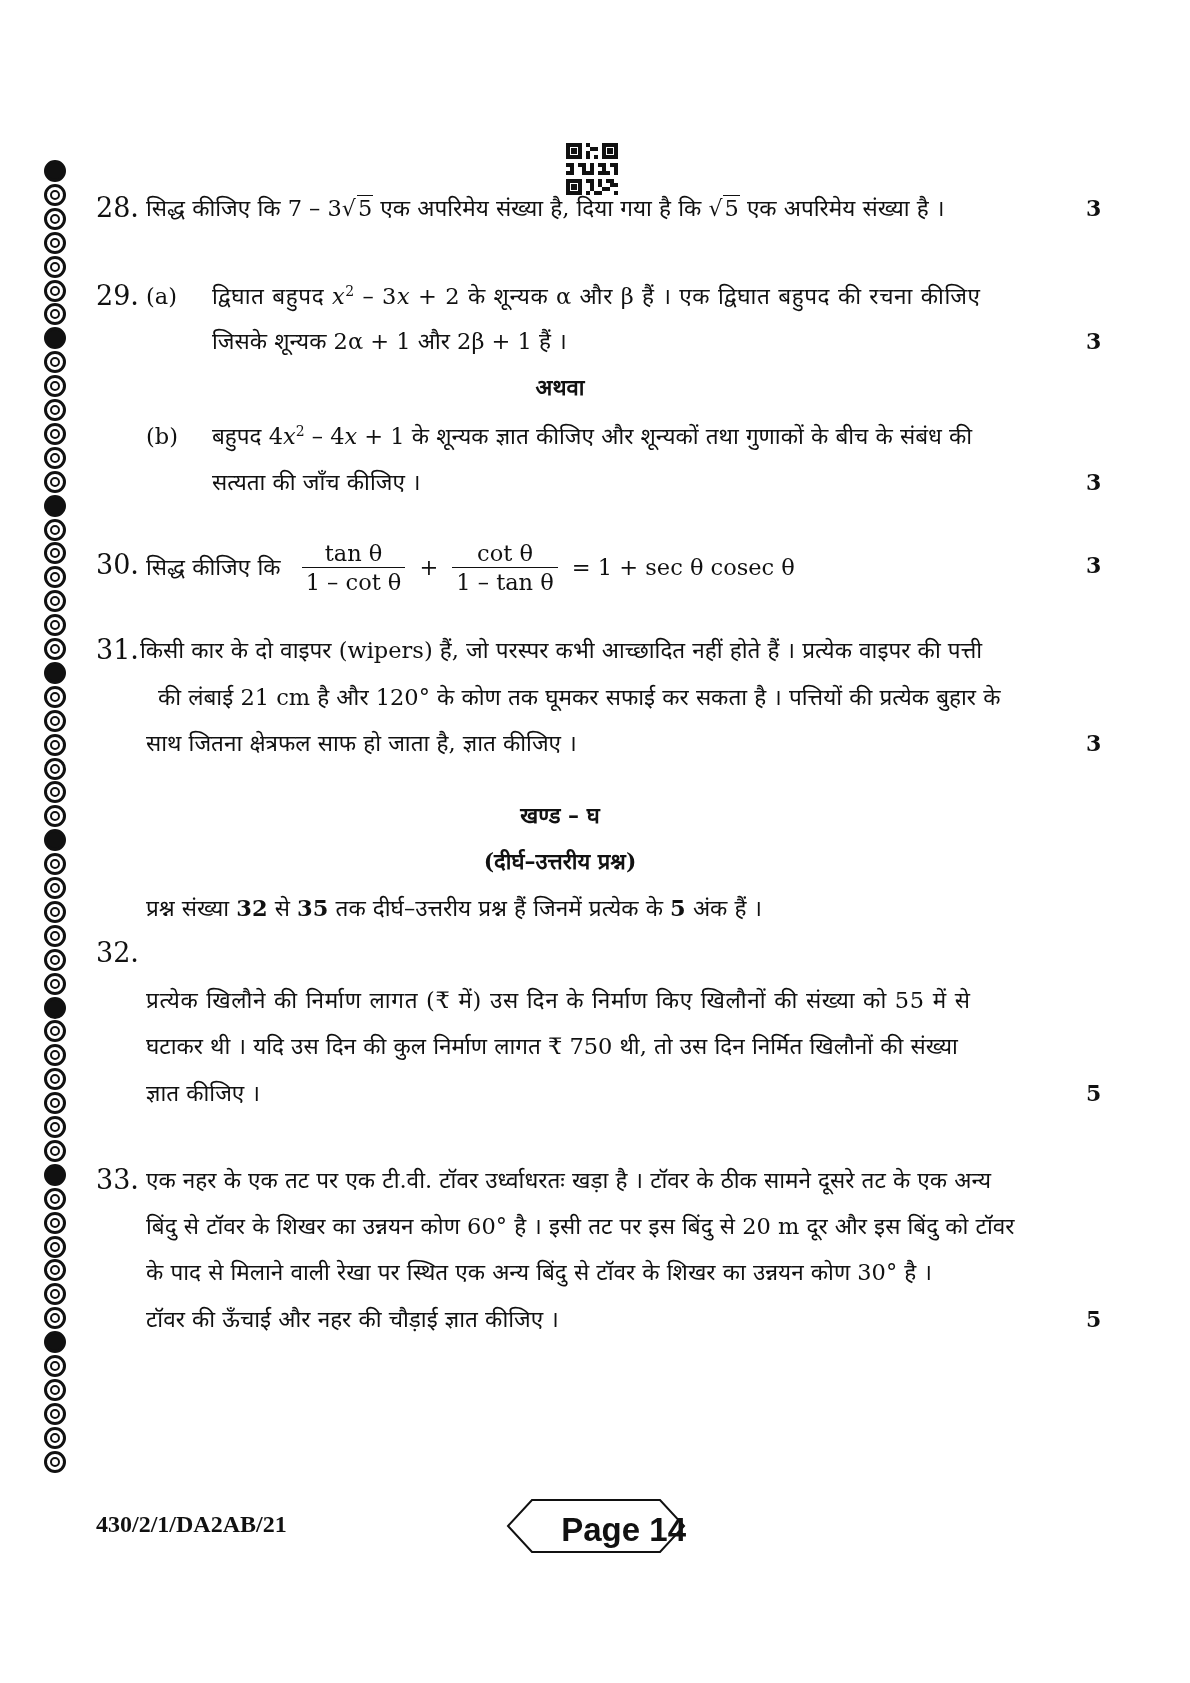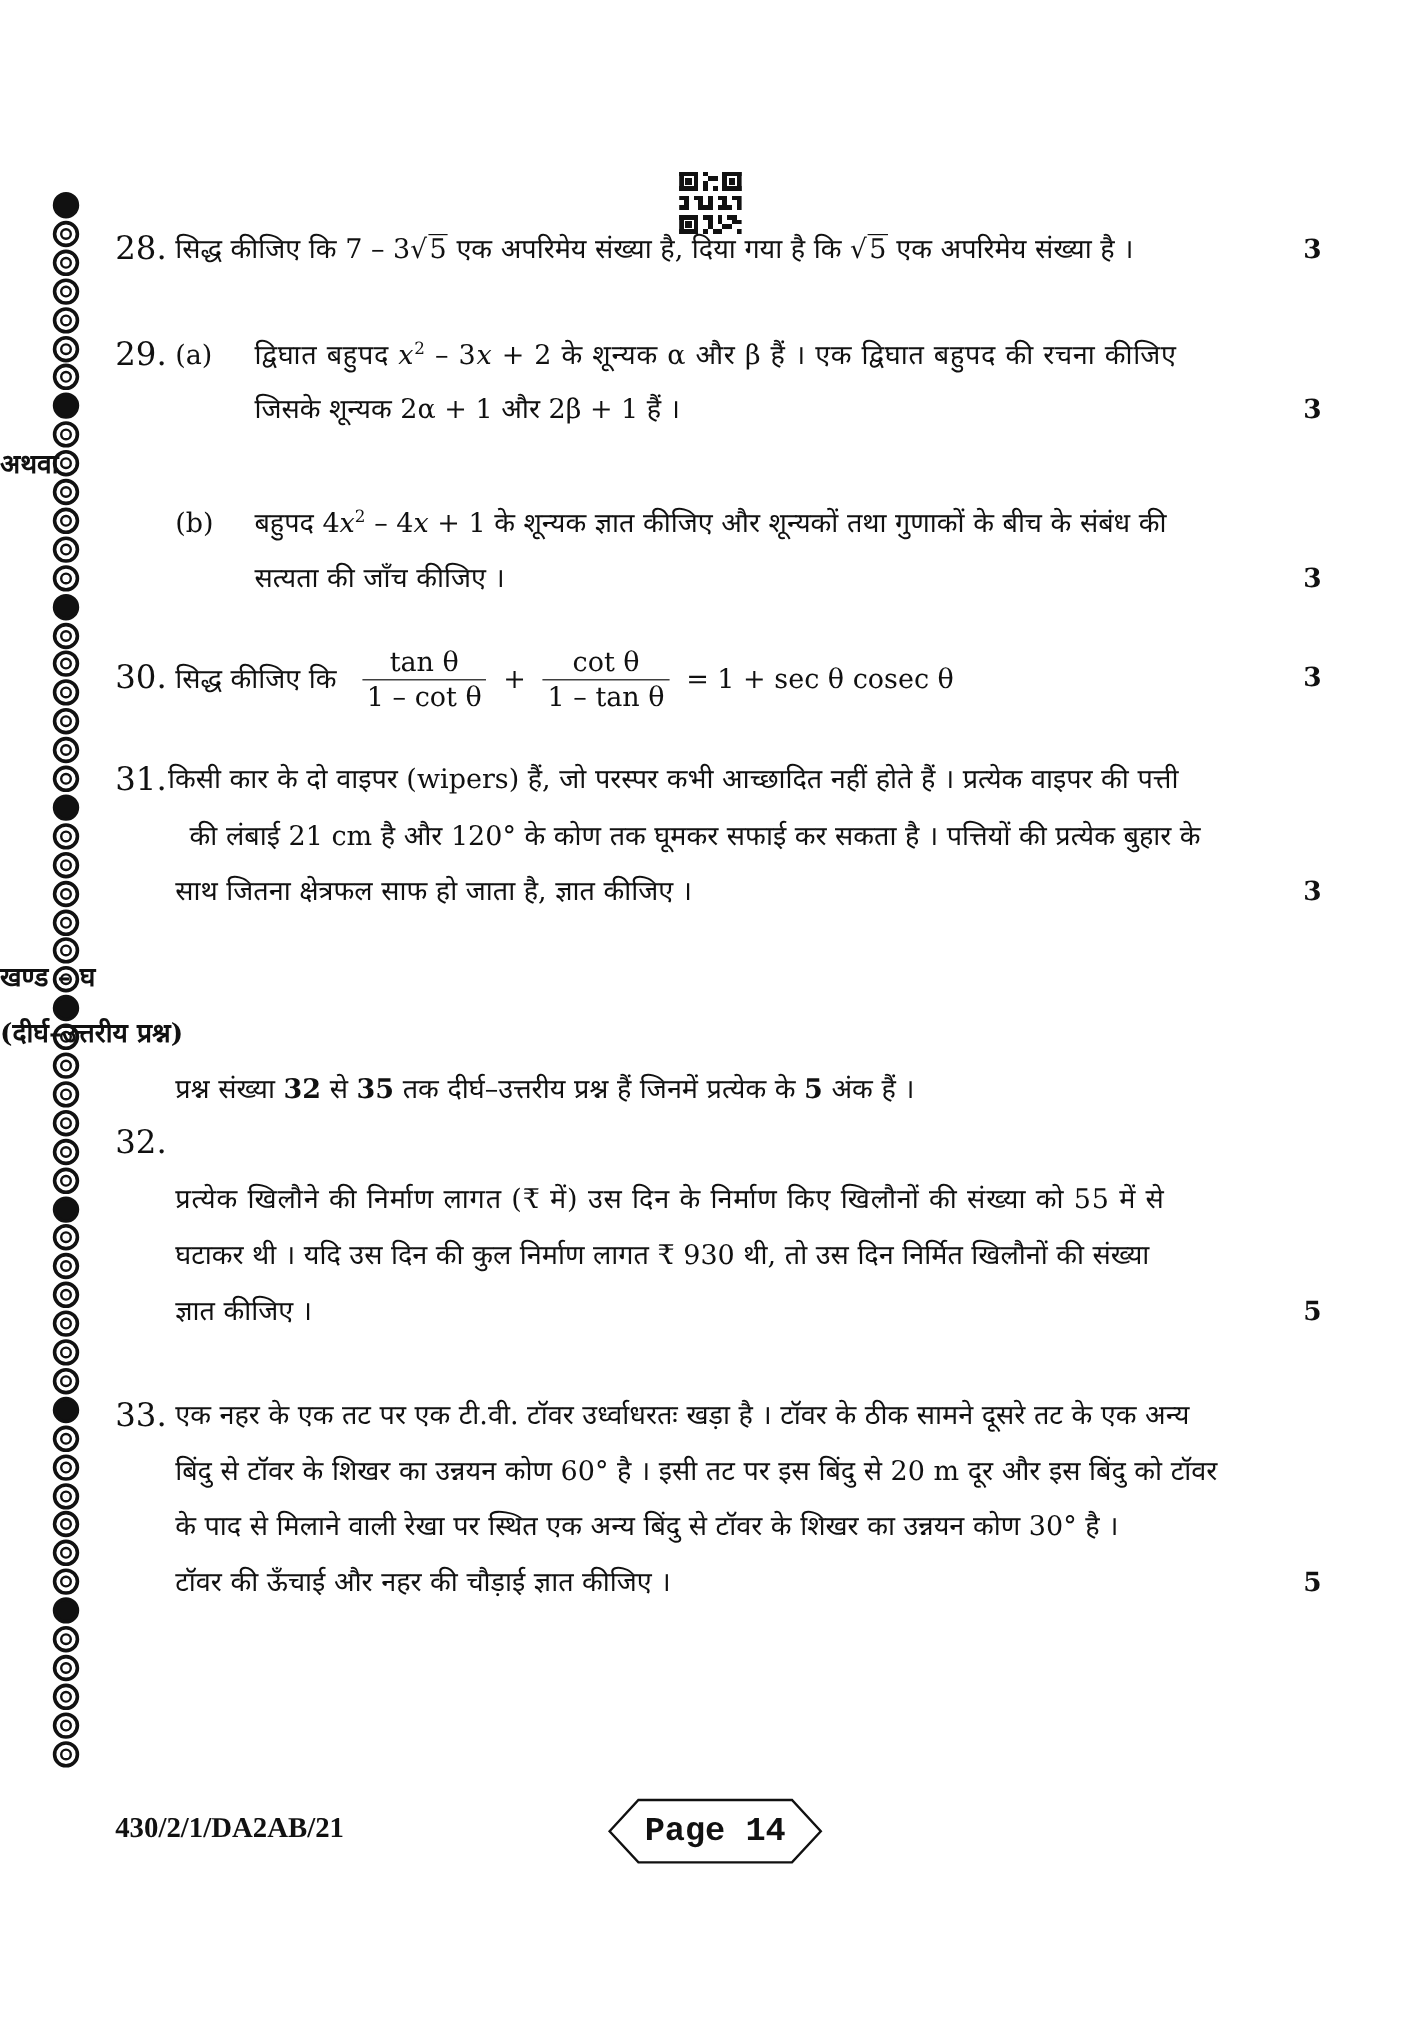--- a/index.html
+++ b/index.html
@@ -22,34 +22,34 @@
   }
   .mcirc.filled { background: #111; }
   .mcirc.filled::after { display: none; }
 
   
   .qr { position: absolute; left: 566px; top: 143px; width: 52px; height: 52px; }
 
   .line { position: absolute; font-size: 22.5px; white-space: nowrap; line-height: 30px; }
   .qnum { position: absolute; left: 96px; font-size: 27px; line-height: 30px; }
   .marks { position: absolute; left: 1086px; font-size: 22px; font-weight: bold; line-height: 30px; }
-  .center-head { position: absolute; left: 0; width: 1190px; font-weight: bold; font-size: 22px; line-height: 30px; }
+  .center-head { position: absolute; left: 0; width: 1190px; text-align: center; font-weight: bold; font-size: 22px; line-height: 30px; }
   i.m { font-style: italic; }
   sup { font-size: 14px; vertical-align: 8px; line-height: 0; }
   .sqrt { display: inline-block; border-top: 1.5px solid #111; padding: 0 1px; line-height: 24px; margin-left: 1px; }
   .rad { font-size: 22px; }
 
   .frac { display: inline-block; vertical-align: middle; text-align: center; margin: 0 14px; }
   .frac .num { display: block; padding: 0 4px; border-bottom: 1.5px solid #111; line-height: 28px; }
   .frac .den { display: block; padding: 0 4px; line-height: 28px; }
 
   .footer-code { position: absolute; left: 96px; top: 1511px; font-size: 24px; font-weight: bold; font-family: "Liberation Serif", serif; }
   .page-badge { position: absolute; left: 506px; top: 1497px; width: 180px; height: 58px; }
   .page-badge svg { position: absolute; left: 0; top: 0; }
-  .page-badge span { position: absolute; left: 0; top: 14px; width: 180px; text-align: center; font-size: 28px; font-weight: bold; font-family: Liberation Mono, monospace; }
+  .page-badge span { position: absolute; left: 0; top: 14px; width: 180px; text-align: right; font-size: 33px; font-weight: bold; font-family: Liberation Sans, sans-serif; }
 </style>
 </head>
 <body>
 
 <div class="page">
 
   <div class="margin-strip" id="margin-strip">
       <div class="mcirc filled" style="top: 0px;"></div>
       <div class="mcirc" style="top: 23.9px;"></div>
       <div class="mcirc" style="top: 47.8px;"></div>
@@ -199,21 +199,21 @@
 
   <div class="center-head" style="top:800px; left:0; width:1120px">खण्ड – घ</div>
   <div class="center-head" style="top:846px; left:0; width:1120px">(दीर्घ–उत्तरीय प्रश्न)</div>
 
   <div class="line" style="left:146px; top:893px">
     <span>प्रश्न संख्या </span><b>32</b><span> से </span><b>35</b><span> तक दीर्घ–उत्तरीय प्रश्न हैं जिनमें प्रत्येक के </span><b>5</b><span> अंक हैं ।</span>
   </div>
 
   <div class="qnum" style="top:938px">32.</div>
   <div class="line" style="left:146px; top:985px; letter-spacing:0.7px">प्रत्येक खिलौने की निर्माण लागत (₹ में) उस दिन के निर्माण किए खिलौनों की संख्या को 55 में से</div>
-  <div class="line" style="left:146px; top:1031px">घटाकर थी । यदि उस दिन की कुल निर्माण लागत ₹ 930 थी, तो उस दिन निर्मित खिलौनों की संख्या</div>
+  <div class="line" style="left:146px; top:1031px">घटाकर थी । यदि उस दिन की कुल निर्माण लागत ₹ 750 थी, तो उस दिन निर्मित खिलौनों की संख्या</div>
   <div class="line" style="left:146px; top:1078px">ज्ञात कीजिए ।</div>
   <div class="marks" style="top:1078px">5</div>
 
   <div class="qnum" style="top:1165px">33.</div>
   <div class="line" style="left:146px; top:1165px">एक नहर के एक तट पर एक टी.वी. टॉवर उर्ध्वाधरतः खड़ा है । टॉवर के ठीक सामने दूसरे तट के एक अन्य</div>
   <div class="line" style="left:146px; top:1211px">बिंदु से टॉवर के शिखर का उन्नयन कोण 60° है । इसी तट पर इस बिंदु से 20 m दूर और इस बिंदु को टॉवर</div>
   <div class="line" style="left:146px; top:1257px">के पाद से मिलाने वाली रेखा पर स्थित एक अन्य बिंदु से टॉवर के शिखर का उन्नयन कोण 30° है ।</div>
   <div class="line" style="left:146px; top:1304px">टॉवर की ऊँचाई और नहर की चौड़ाई ज्ञात कीजिए ।</div>
   <div class="marks" style="top:1304px">5</div>
 

